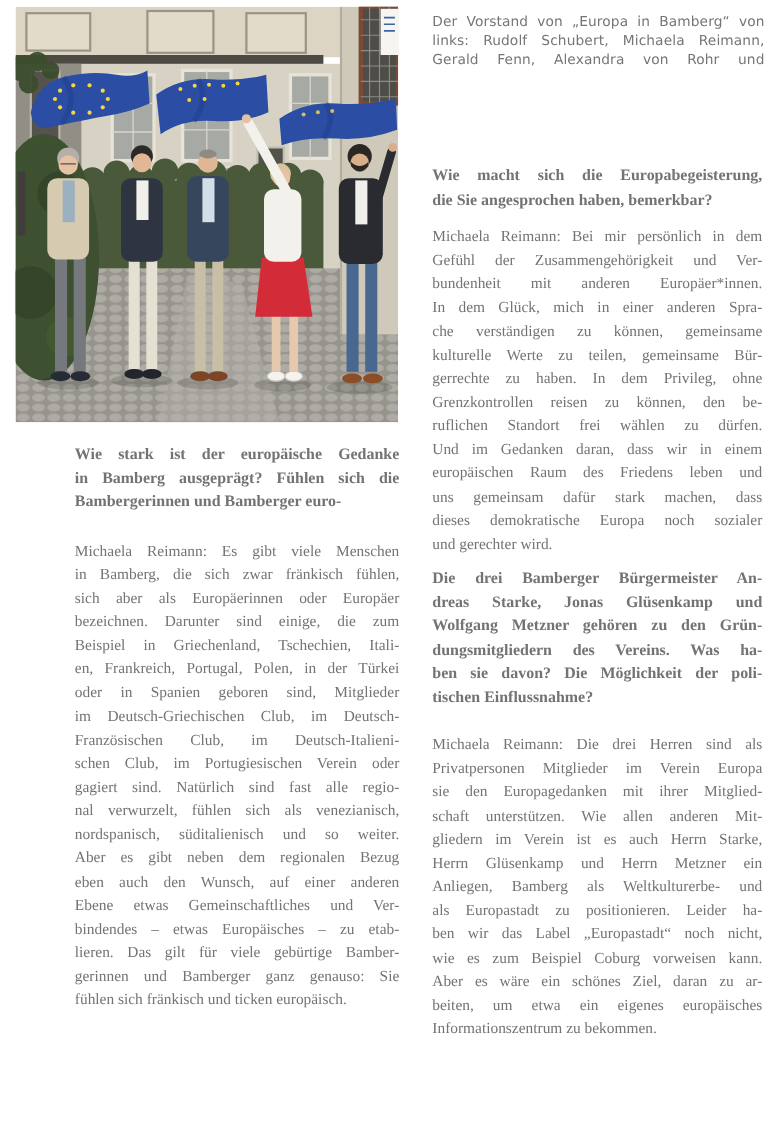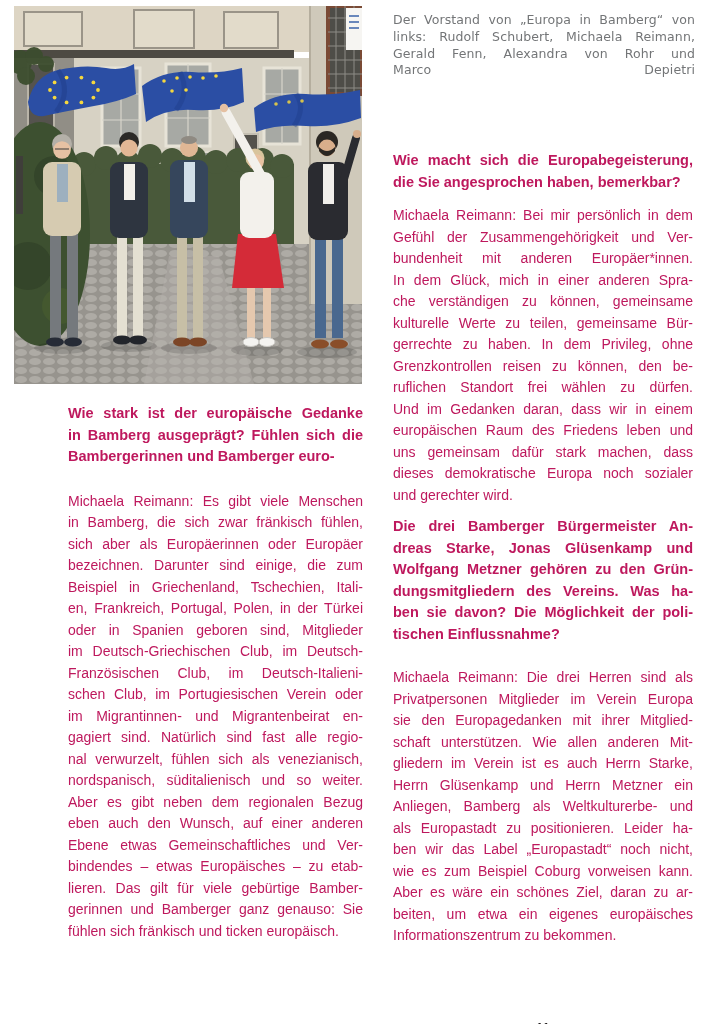--- a/index.html
+++ b/index.html
@@ -13,21 +13,21 @@
   .photo svg { display:block; }
   .caption {
     position:absolute; left:393px; top:12px; width:302px;
     font-family:"DejaVu Sans", sans-serif;
     font-size:12.5px; line-height:16.8px; color:#737577; letter-spacing:0.1px;
   }
   .caption .ln { white-space:nowrap; text-align:left; }
   .col { position:absolute; }
   .col-left  { left:68px;  top:403px; width:295px; }
   .col-right { left:393px; top:150px; width:300px; }
-  .para { font-size:14px; line-height:21.5px; color:#be185d; }
+  .para { font-size:14px; line-height:21.5px; color:#737373;font-family:Liberation Serif, serif; }
   .q .ln { font-weight:bold; font-size:14.5px; }
   .ln { white-space:nowrap; text-align:justify; text-align-last:justify; text-justify:inter-word; }
   .para .ln:last-child { text-align-last:left; }
   .mt-answer1 { margin-top:23px; }
   .mt-answerR1 { margin-top:12px; }
   .mt-questionR2 { margin-top:10px; }
   .mt-answerR2 { margin-top:22px; }
   .footer { position:absolute; left:393px; top:977px; width:300px; text-align:center; }
   .pagenum { font-size:12px; font-weight:bold; color:#231f20; letter-spacing:0.5px;margin-top:44px; }
   .brand { margin-top:19px; font-family:"DejaVu Sans", sans-serif; font-size:11px; color:#8a8c8e; }
@@ -237,41 +237,39 @@
       <circle cx="210" cy="102" r="4.2" fill="#e5c0a2"></circle>
       <line x1="328" y1="180" x2="342" y2="132" stroke="#2a2b30" stroke-width="8" stroke-linecap="round"></line>
       <circle cx="343" cy="128" r="4" fill="#d8ae8b"></circle>
     </svg>
   </div>
 
   <div class="caption">
       <div class="ln">Der Vorstand von „Europa in Bamberg“ von</div>
       <div class="ln">links: Rudolf Schubert, Michaela Reimann,</div>
       <div class="ln">Gerald Fenn, Alexandra von Rohr und</div>
-      <div class="ln">Marco Depietri</div>
     </div>
 
   <div class="col col-left">
     <div class="para q">
         <div class="ln">Wie stark ist der europäische Gedanke</div>
         <div class="ln">in Bamberg ausgeprägt? Fühlen sich die</div>
         <div class="ln">Bambergerinnen und Bamberger euro-</div>
       </div>
     <div class="para mt-answer1">
         <div class="ln">Michaela Reimann: Es gibt viele Menschen</div>
         <div class="ln">in Bamberg, die sich zwar fränkisch fühlen,</div>
         <div class="ln">sich aber als Europäerinnen oder Europäer</div>
         <div class="ln">bezeichnen. Darunter sind einige, die zum</div>
         <div class="ln">Beispiel in Griechenland, Tschechien, Itali-</div>
         <div class="ln">en, Frankreich, Portugal, Polen, in der Türkei</div>
         <div class="ln">oder in Spanien geboren sind, Mitglieder</div>
         <div class="ln">im Deutsch-Griechischen Club, im Deutsch-</div>
         <div class="ln">Französischen Club, im Deutsch-Italieni-</div>
         <div class="ln">schen Club, im Portugiesischen Verein oder</div>
-        <div class="ln">im Migrantinnen- und Migrantenbeirat en-</div>
         <div class="ln">gagiert sind. Natürlich sind fast alle regio-</div>
         <div class="ln">nal verwurzelt, fühlen sich als venezianisch,</div>
         <div class="ln">nordspanisch, süditalienisch und so weiter.</div>
         <div class="ln">Aber es gibt neben dem regionalen Bezug</div>
         <div class="ln">eben auch den Wunsch, auf einer anderen</div>
         <div class="ln">Ebene etwas Gemeinschaftliches und Ver-</div>
         <div class="ln">bindendes – etwas Europäisches – zu etab-</div>
         <div class="ln">lieren. Das gilt für viele gebürtige Bamber-</div>
         <div class="ln">gerinnen und Bamberger ganz genauso: Sie</div>
         <div class="ln">fühlen sich fränkisch und ticken europäisch.</div>

